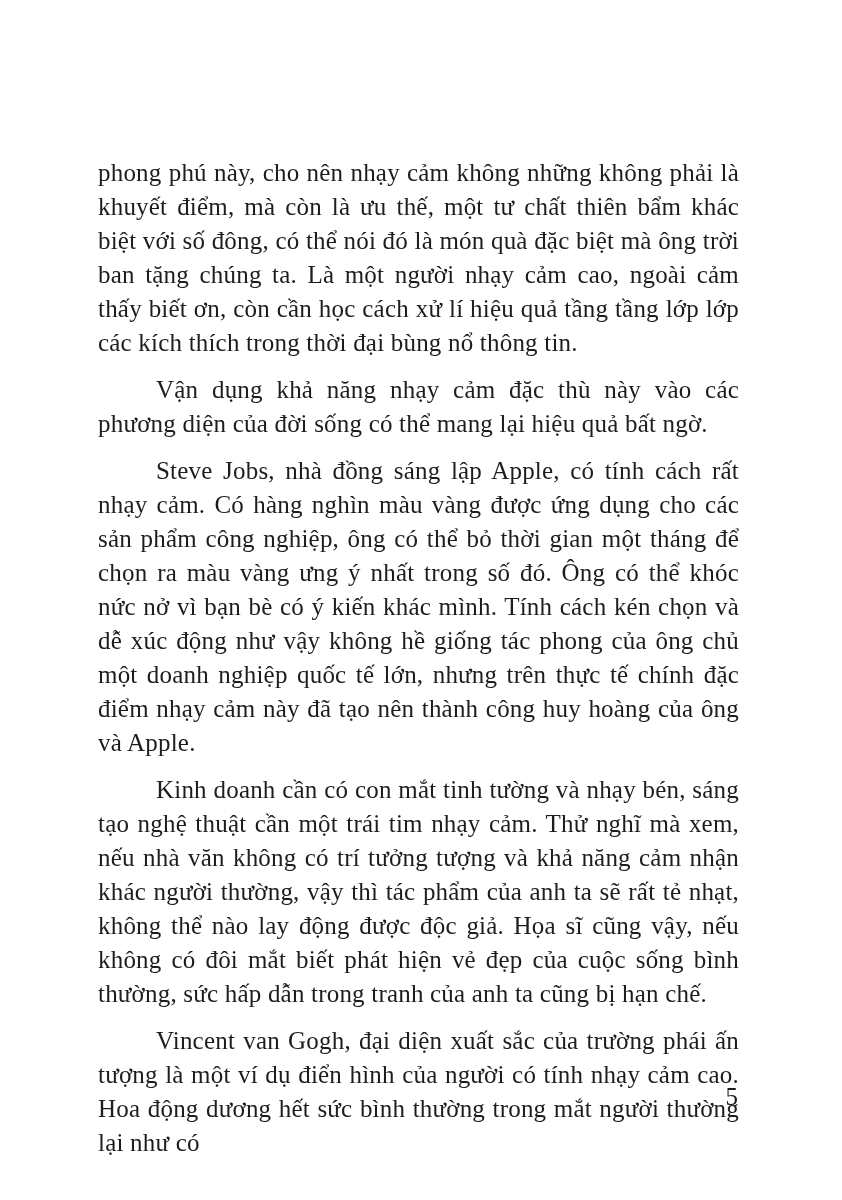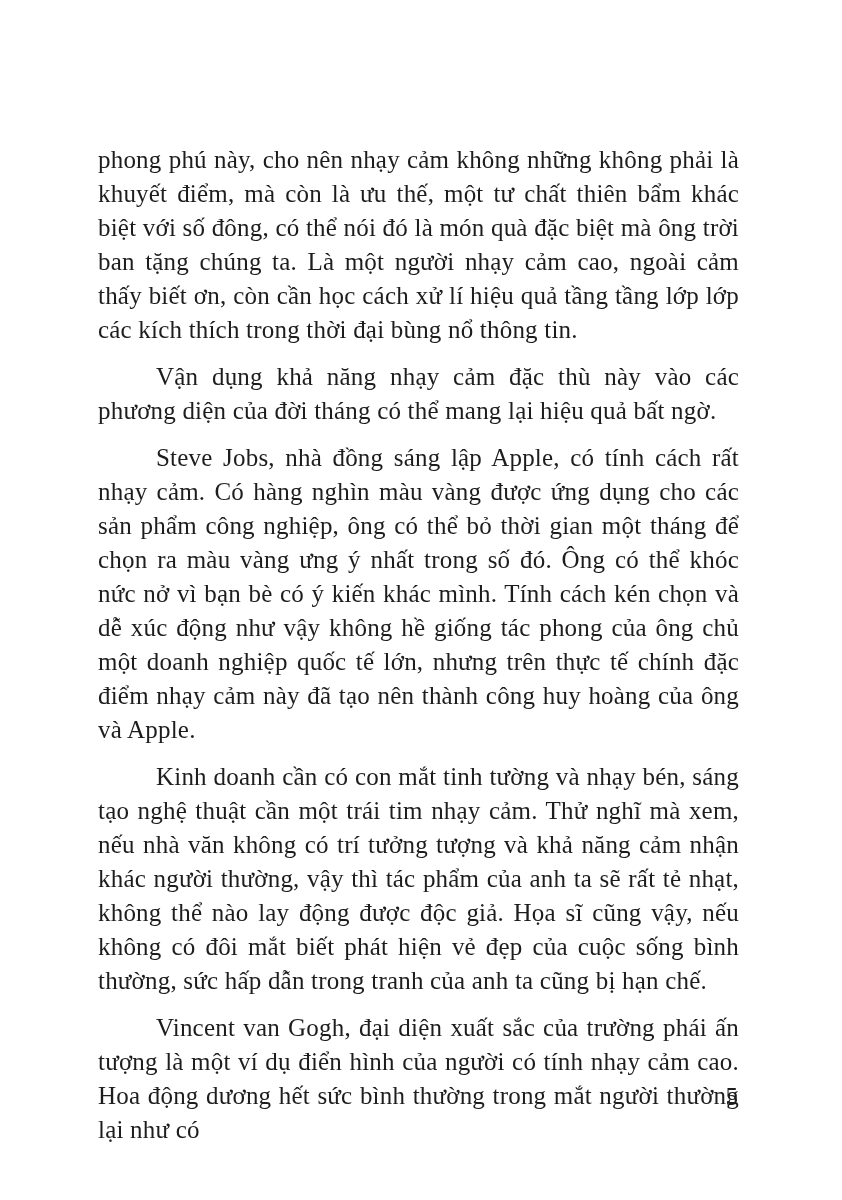--- a/index.html
+++ b/index.html
@@ -12,21 +12,21 @@
     width: 842px;
     height: 1200px;
     background: #ffffff;
     overflow: hidden;
     font-family: "Liberation Serif", "DejaVu Serif", serif;
     color: #1d1d1d;
   }
   .text-block {
     position: absolute;
     left: 98px;
-    top: 143px;
+    top: 156px;
     width: 641px;
     font-size: 25px;
     line-height: 34px;
     text-align: justify;
     text-justify: inter-word;
     letter-spacing: 0.2px;
   }
   .para {
     margin: 0 0 13px 0;
     text-indent: 0;
@@ -45,21 +45,21 @@
   }
 </style>
 </head>
 <body>
 
 <div class="page">
 
   <main class="text-block">
     <p class="para">phong phú này, cho nên nhạy cảm không những không phải là khuyết điểm, mà còn là ưu thế, một tư chất thiên bẩm khác biệt với số đông, có thể nói đó là món quà đặc biệt mà ông trời ban tặng chúng ta. Là một người nhạy cảm cao, ngoài cảm thấy biết ơn, còn cần học cách xử lí hiệu quả tầng tầng lớp lớp các kích thích trong thời đại bùng nổ thông tin.</p>
 
-    <p class="para indent">Vận dụng khả năng nhạy cảm đặc thù này vào các phương diện của đời tháng có thể mang lại hiệu quả bất ngờ.</p>
+    <p class="para indent">Vận dụng khả năng nhạy cảm đặc thù này vào các phương diện của đời sống có thể mang lại hiệu quả bất ngờ.</p>
 
     <p class="para indent">Steve Jobs, nhà đồng sáng lập Apple, có tính cách rất nhạy cảm. Có hàng nghìn màu vàng được ứng dụng cho các sản phẩm công nghiệp, ông có thể bỏ thời gian một tháng để chọn ra màu vàng ưng ý nhất trong số đó. Ông có thể khóc nức nở vì bạn bè có ý kiến khác mình. Tính cách kén chọn và dễ xúc động như vậy không hề giống tác phong của ông chủ một doanh nghiệp quốc tế lớn, nhưng trên thực tế chính đặc điểm nhạy cảm này đã tạo nên thành công huy hoàng của ông và Apple.</p>
 
     <p class="para indent">Kinh doanh cần có con mắt tinh tường và nhạy bén, sáng tạo nghệ thuật cần một trái tim nhạy cảm. Thử nghĩ mà xem, nếu nhà văn không có trí tưởng tượng và khả năng cảm nhận khác người thường, vậy thì tác phẩm của anh ta sẽ rất tẻ nhạt, không thể nào lay động được độc giả. Họa sĩ cũng vậy, nếu không có đôi mắt biết phát hiện vẻ đẹp của cuộc sống bình thường, sức hấp dẫn trong tranh của anh ta cũng bị hạn chế.</p>
 
     <p class="para indent">Vincent van Gogh, đại diện xuất sắc của trường phái ấn tượng là một ví dụ điển hình của người có tính nhạy cảm cao. Hoa động dương hết sức bình thường trong mắt người thường lại như có</p>
   </main>
 
   <div class="page-number">5</div>
 

